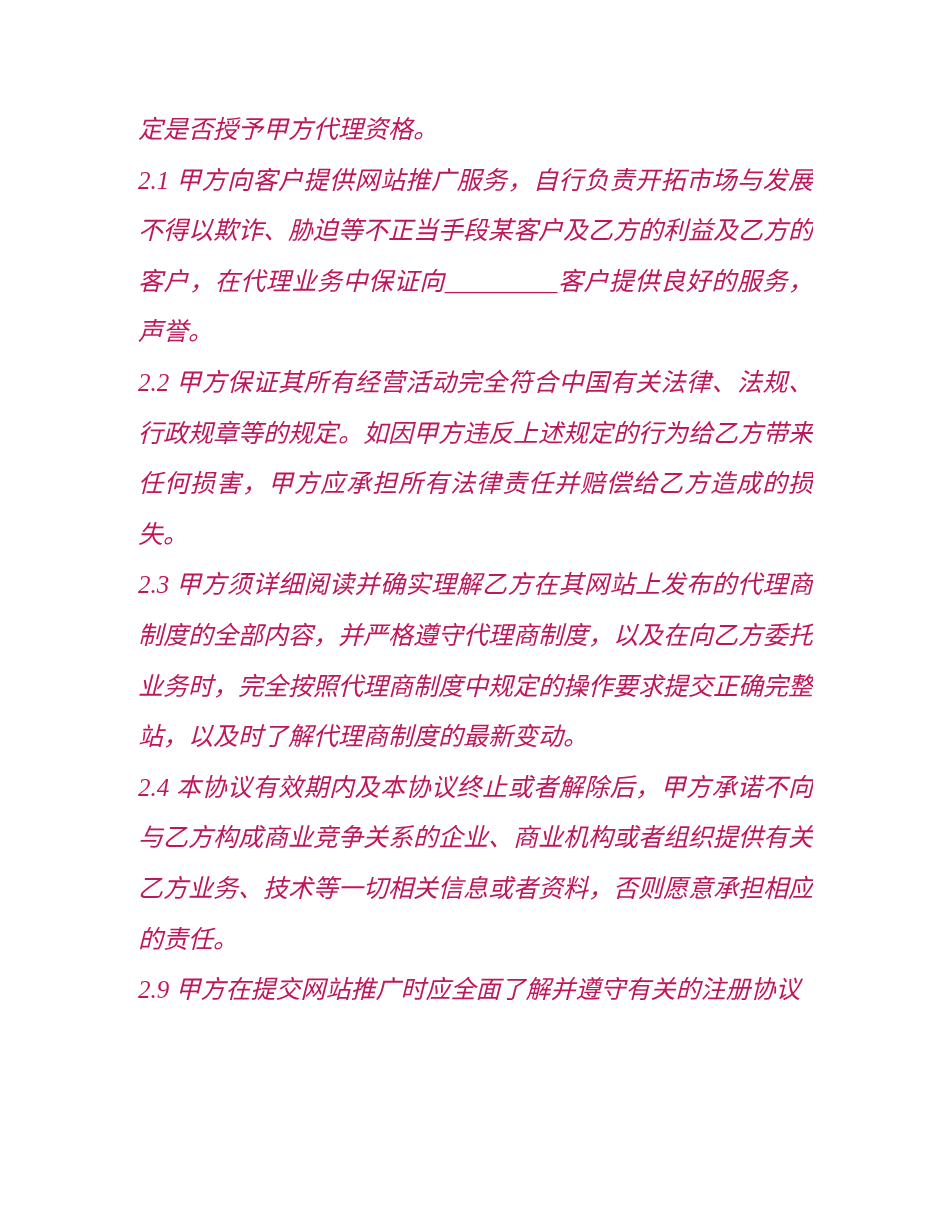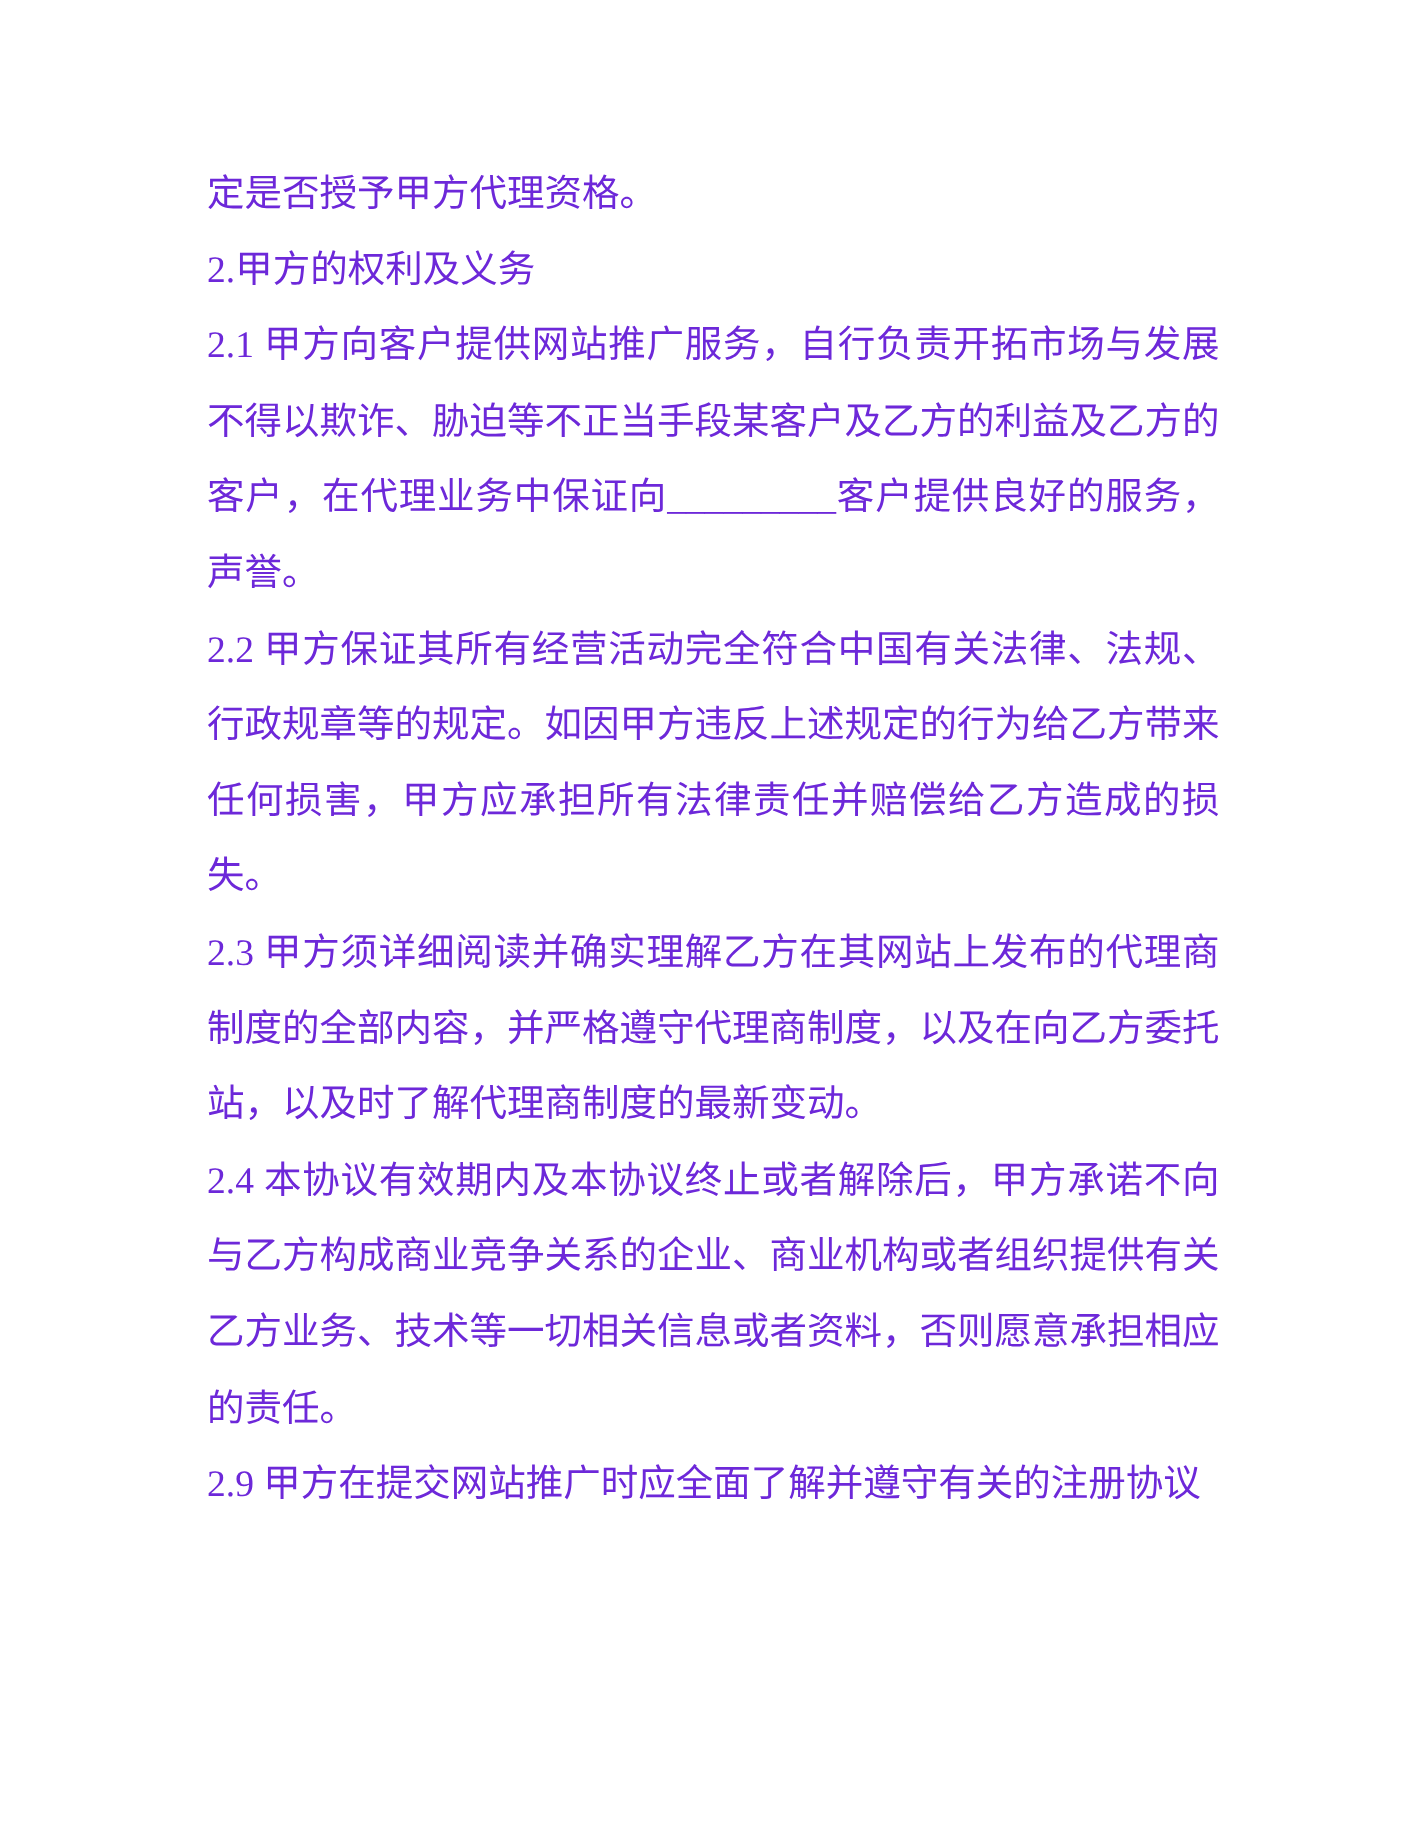--- a/index.html
+++ b/index.html
@@ -33,34 +33,34 @@
     white-space: normal;
     text-align: justify;
     text-align-last: justify;
     text-justify: inter-character;
     overflow: hidden;
   }
 </style>
 </head>
 <body style="background: rgb(255, 255, 255);">
 
-<div class="page" style="background: rgb(255, 255, 255); color: #6d28d9;">
+<div class="page" style="background: rgb(255, 255, 255); color: #be185d; font-style: italic;">
   <div class="doc">
       <div class="line">定是否授予甲方代理资格。</div>
-      <div class="line">2.甲方的权利及义务</div>
       <div class="line fill">2.1 甲方向客户提供网站推广服务，自行负责开拓市场与发展</div>
       <div class="line fill">不得以欺诈、胁迫等不正当手段某客户及乙方的利益及乙方的</div>
       <div class="line fill">客户，在代理业务中保证向_________客户提供良好的服务，</div>
       <div class="line">声誉。</div>
       <div class="line fill">2.2 甲方保证其所有经营活动完全符合中国有关法律、法规、</div>
       <div class="line fill">行政规章等的规定。如因甲方违反上述规定的行为给乙方带来</div>
       <div class="line fill">任何损害，甲方应承担所有法律责任并赔偿给乙方造成的损</div>
       <div class="line">失。</div>
       <div class="line fill">2.3 甲方须详细阅读并确实理解乙方在其网站上发布的代理商</div>
       <div class="line fill">制度的全部内容，并严格遵守代理商制度，以及在向乙方委托</div>
+      <div class="line fill">业务时，完全按照代理商制度中规定的操作要求提交正确完整</div>
       <div class="line">站，以及时了解代理商制度的最新变动。</div>
       <div class="line fill">2.4 本协议有效期内及本协议终止或者解除后，甲方承诺不向</div>
       <div class="line fill">与乙方构成商业竞争关系的企业、商业机构或者组织提供有关</div>
       <div class="line fill">乙方业务、技术等一切相关信息或者资料，否则愿意承担相应</div>
       <div class="line">的责任。</div>
       <div class="line">2.9 甲方在提交网站推广时应全面了解并遵守有关的注册协议</div>
     </div>
 </div>
 
 </body></html>

